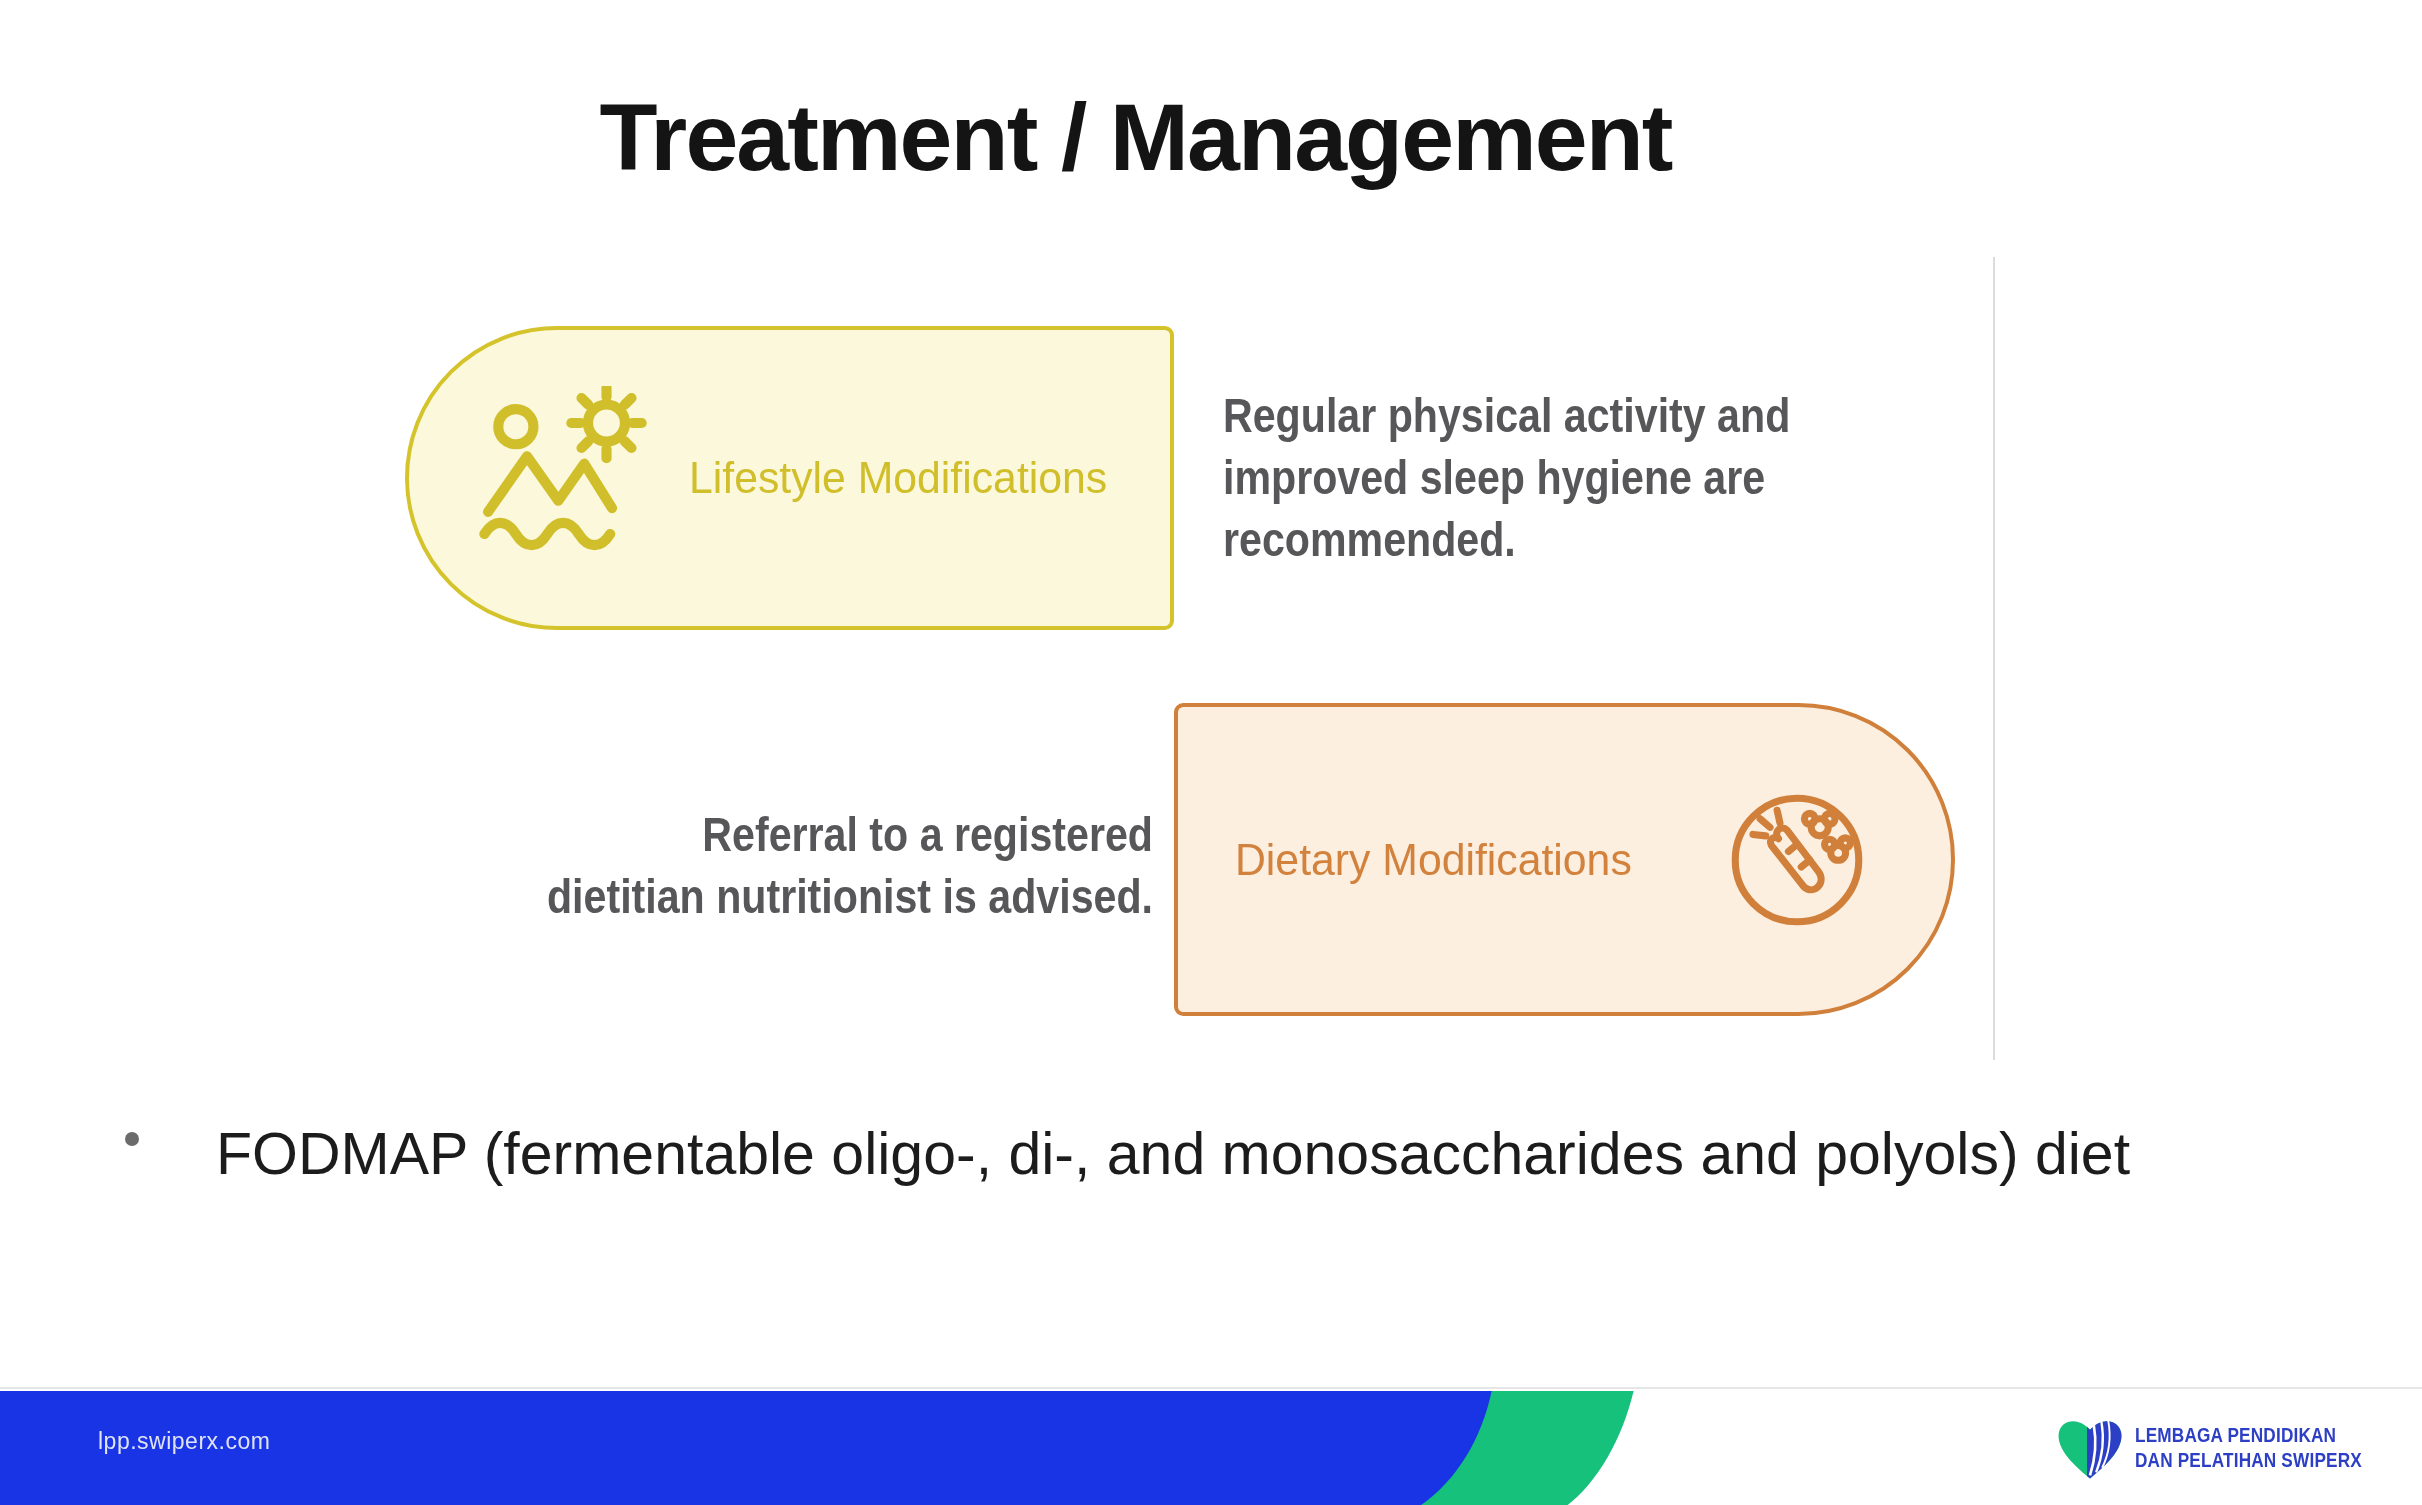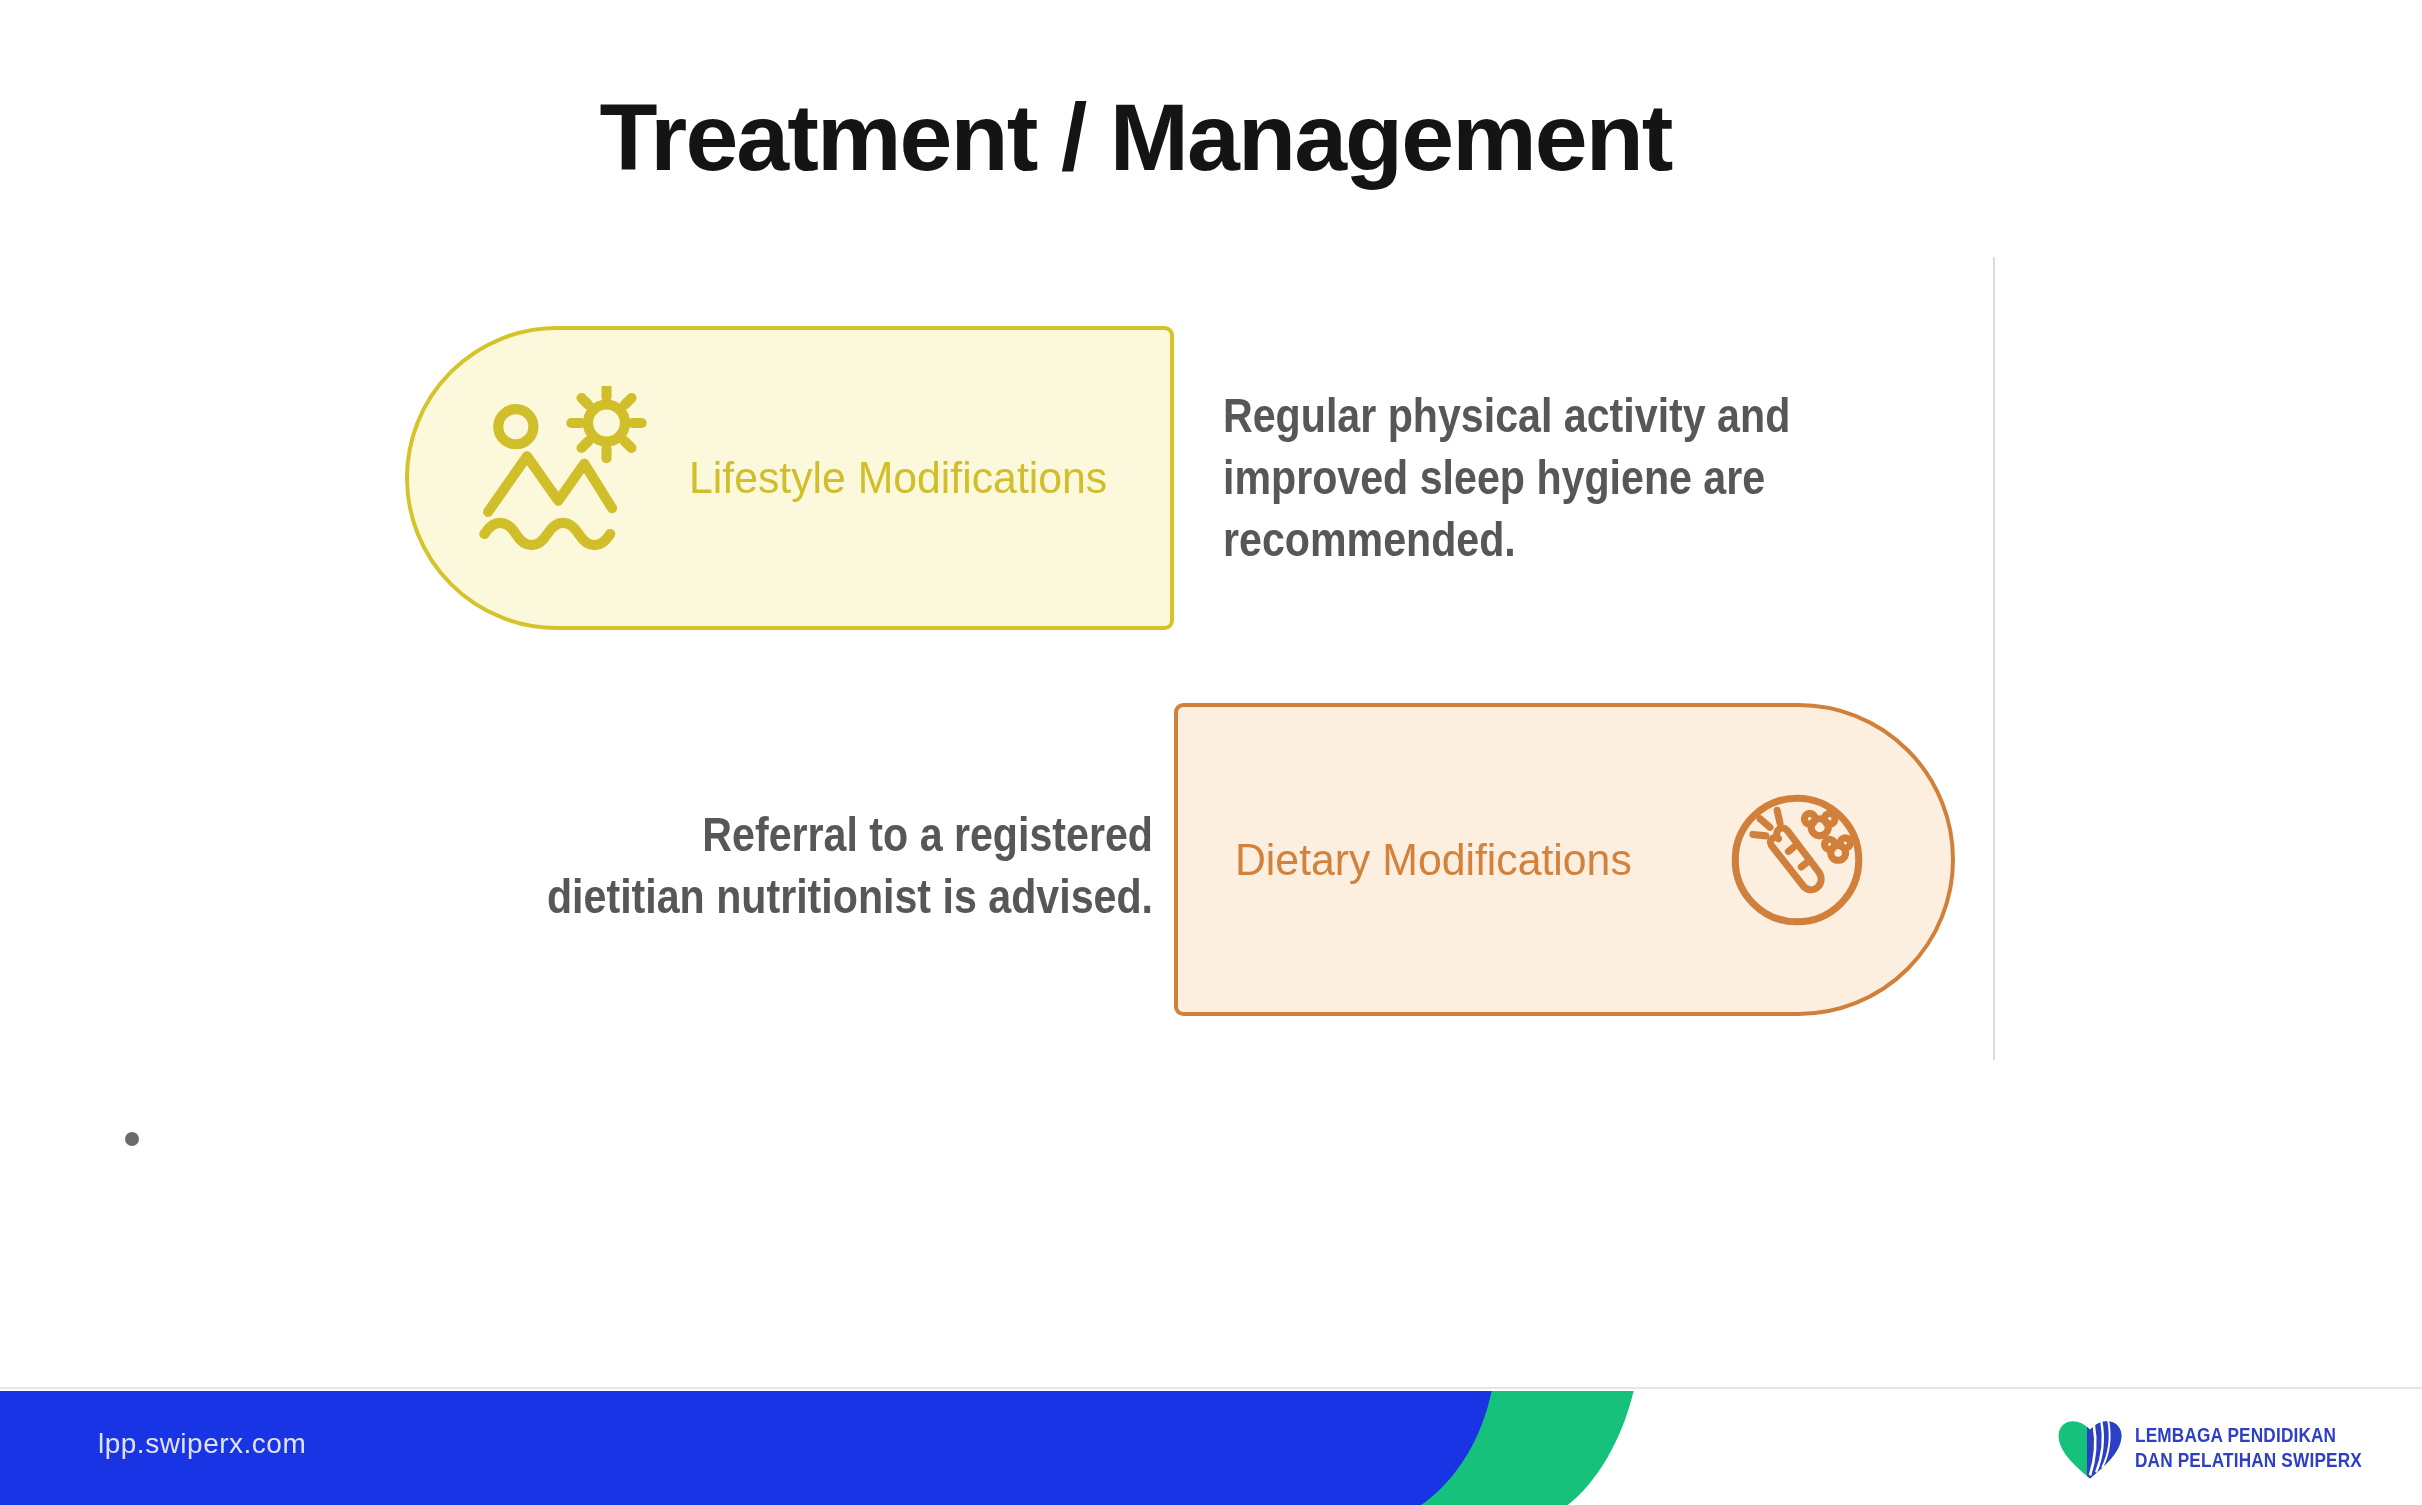--- a/index.html
+++ b/index.html
@@ -42,21 +42,21 @@
   .note-lifestyle{left:1223px;top:384px;transform:scaleX(0.84);transform-origin:left top;}
   .note-dietary{left:379px;top:803px;width:774px;text-align:right;transform:scaleX(0.84);transform-origin:right top;}
   
   .divider-v{position:absolute;left:1993px;top:257px;width:1.9px;height:803px;background:#dcdcdc;}
   
   .bullet-dot{position:absolute;left:125px;top:1132px;width:14px;height:14px;border-radius:50%;background:#6b6b6b;}
   .bullet-text{position:absolute;left:216px;top:1115px;font-size:59px;line-height:78px;color:#1c1c1c;white-space:nowrap;}
   
   .slide-edge-line{position:absolute;left:0;top:1387px;width:2423px;height:1.9px;background:#e6e6e6;}
   .footer-shapes{position:absolute;left:0;top:1391px;width:2423px;height:115px;}
-  .footer-url{position:absolute;left:98px;top:1428px;font-size:28px;color:#dfe3f8;letter-spacing:0.5px;}
+  .footer-url{position:absolute;left:98px;top:1428px;font-size:23px;color:#dfe3f8;letter-spacing:0.5px;}
   .logo{position:absolute;left:2052px;top:1410px;display:flex;align-items:center;gap:7px;}
   .logo-text{
     font-weight:bold;color:#2c3fc5;font-size:20px;line-height:24.6px;
     letter-spacing:0.2px;white-space:nowrap;transform:scaleX(0.86);transform-origin:left center;
   }
   .icon{display:block;}
 </style>
 </head>
 <body>
 
@@ -109,20 +109,21 @@
       <circle cx="79" cy="45" r="5.2"></circle>
       <circle cx="73" cy="39" r="3.6"></circle>
       <circle cx="84" cy="38" r="3.6"></circle>
     </svg>
   </div>
 
   <div class="divider-v"></div>
 
   <div class="bullet-dot"></div>
   <div class="bullet-text">
+    <div>FODMAP (fermentable oligo-, di-, and monosaccharides and polyols) diet</div>
   </div>
 
   <div class="slide-edge-line"></div>
   <svg class="footer-shapes" viewBox="0 0 2560 121" preserveAspectRatio="none">
     <path fill="#16c17c" d="M0 0 H1726 C1714 50 1688 96 1655 121 H0 Z"></path>
     <path fill="#1934e4" d="M0 0 H1576 C1566 48 1540 94 1500 121 H0 Z"></path>
   </svg>
   <div class="footer-url">lpp.swiperx.com</div>
 
   <div class="logo">

